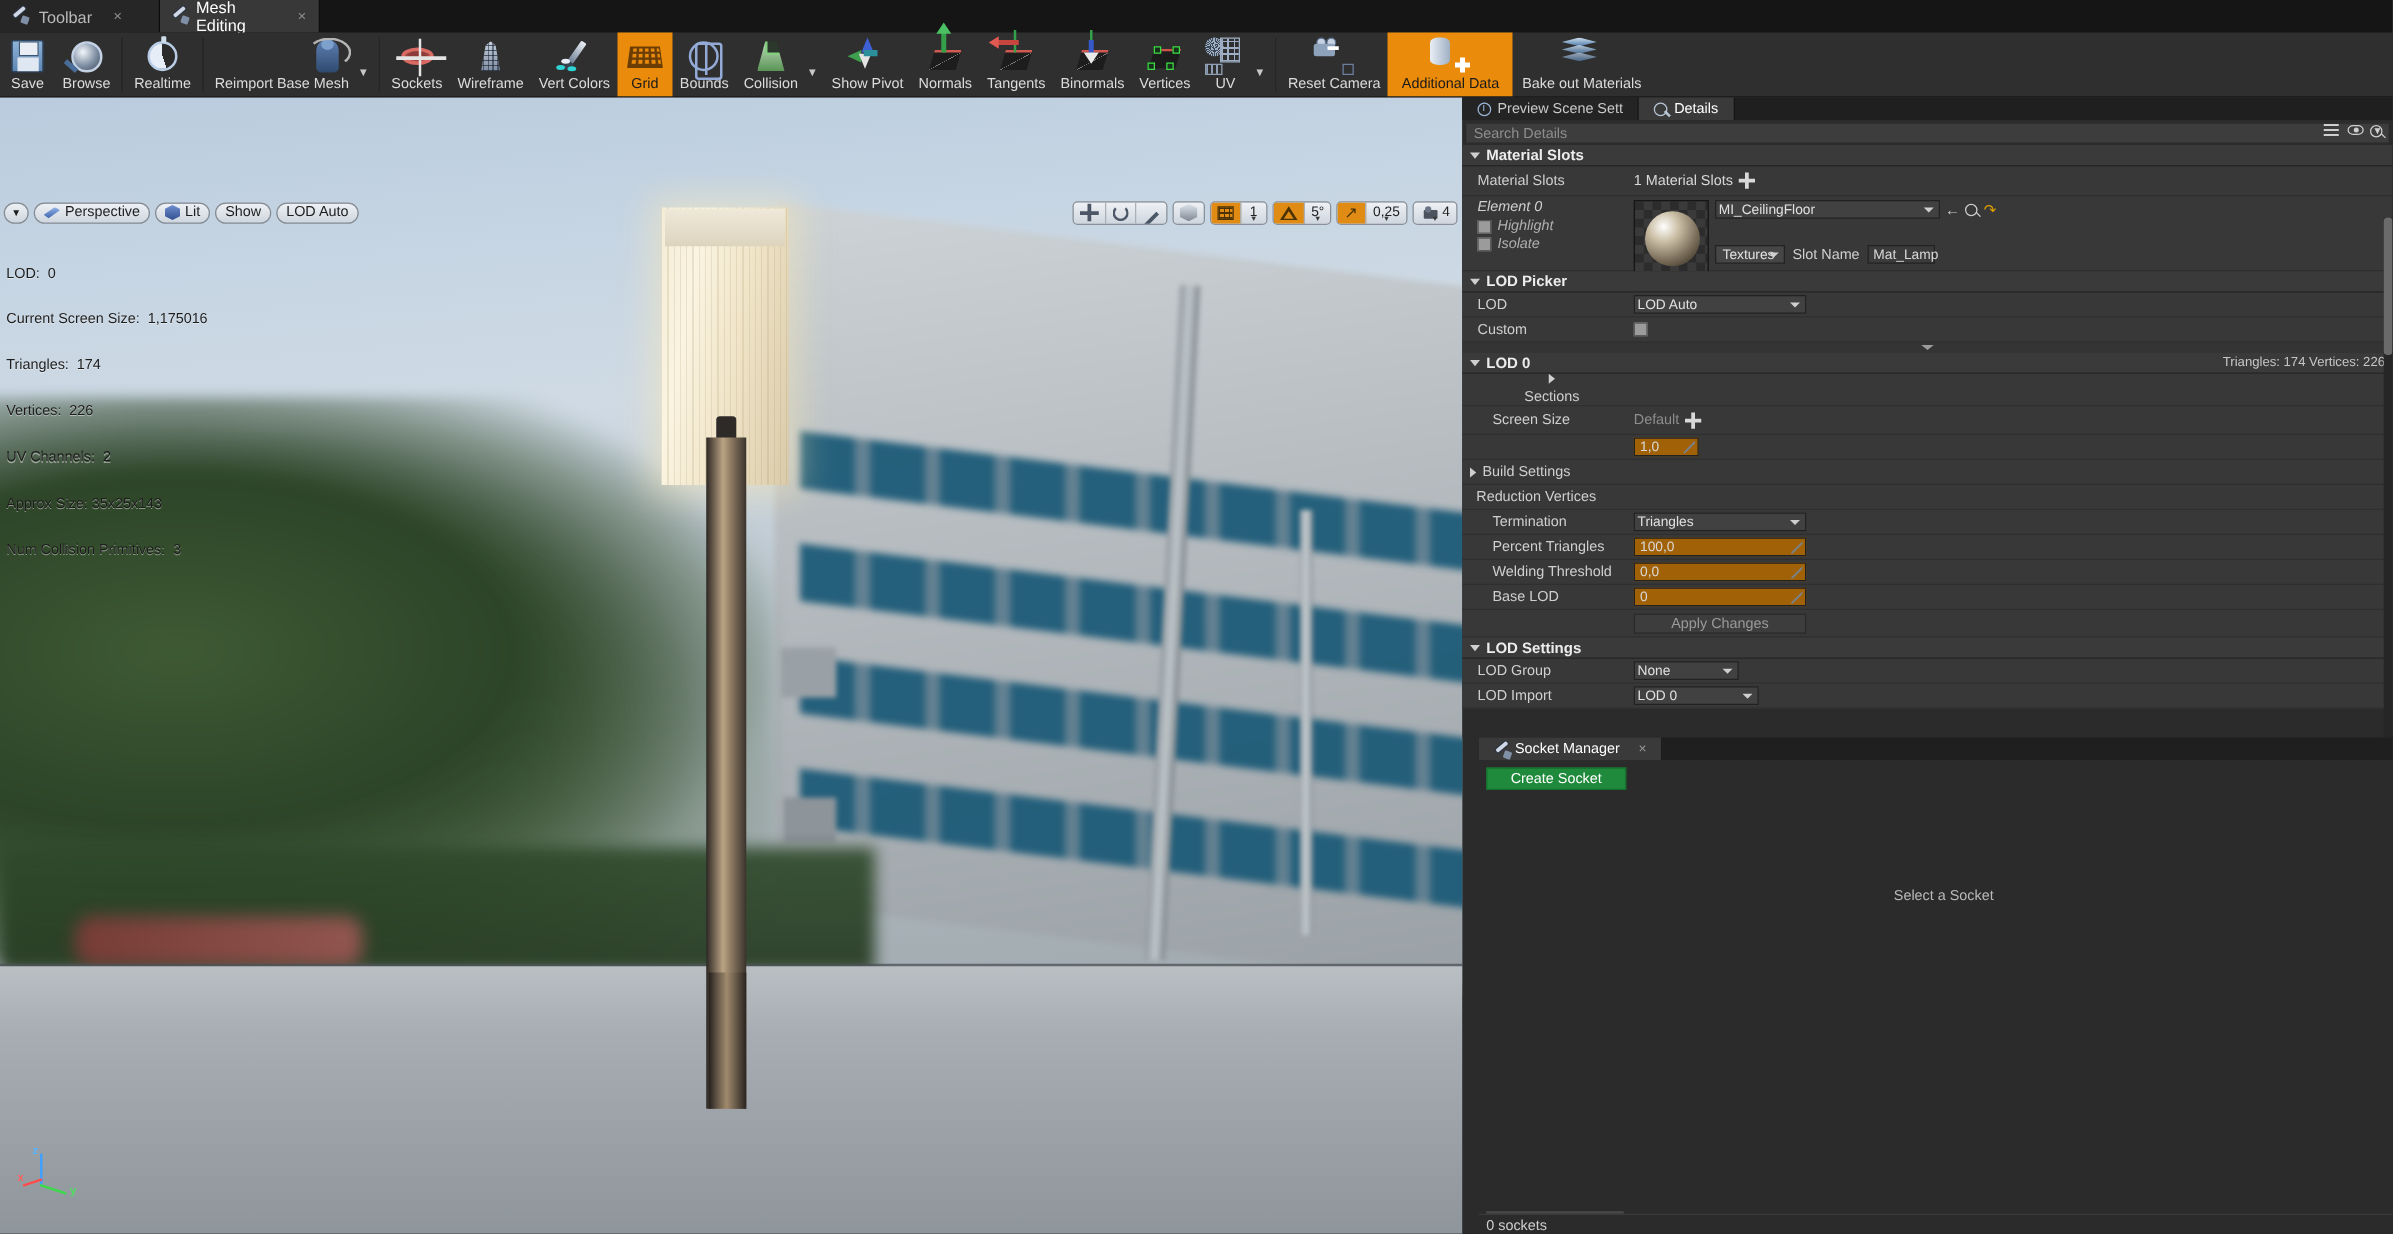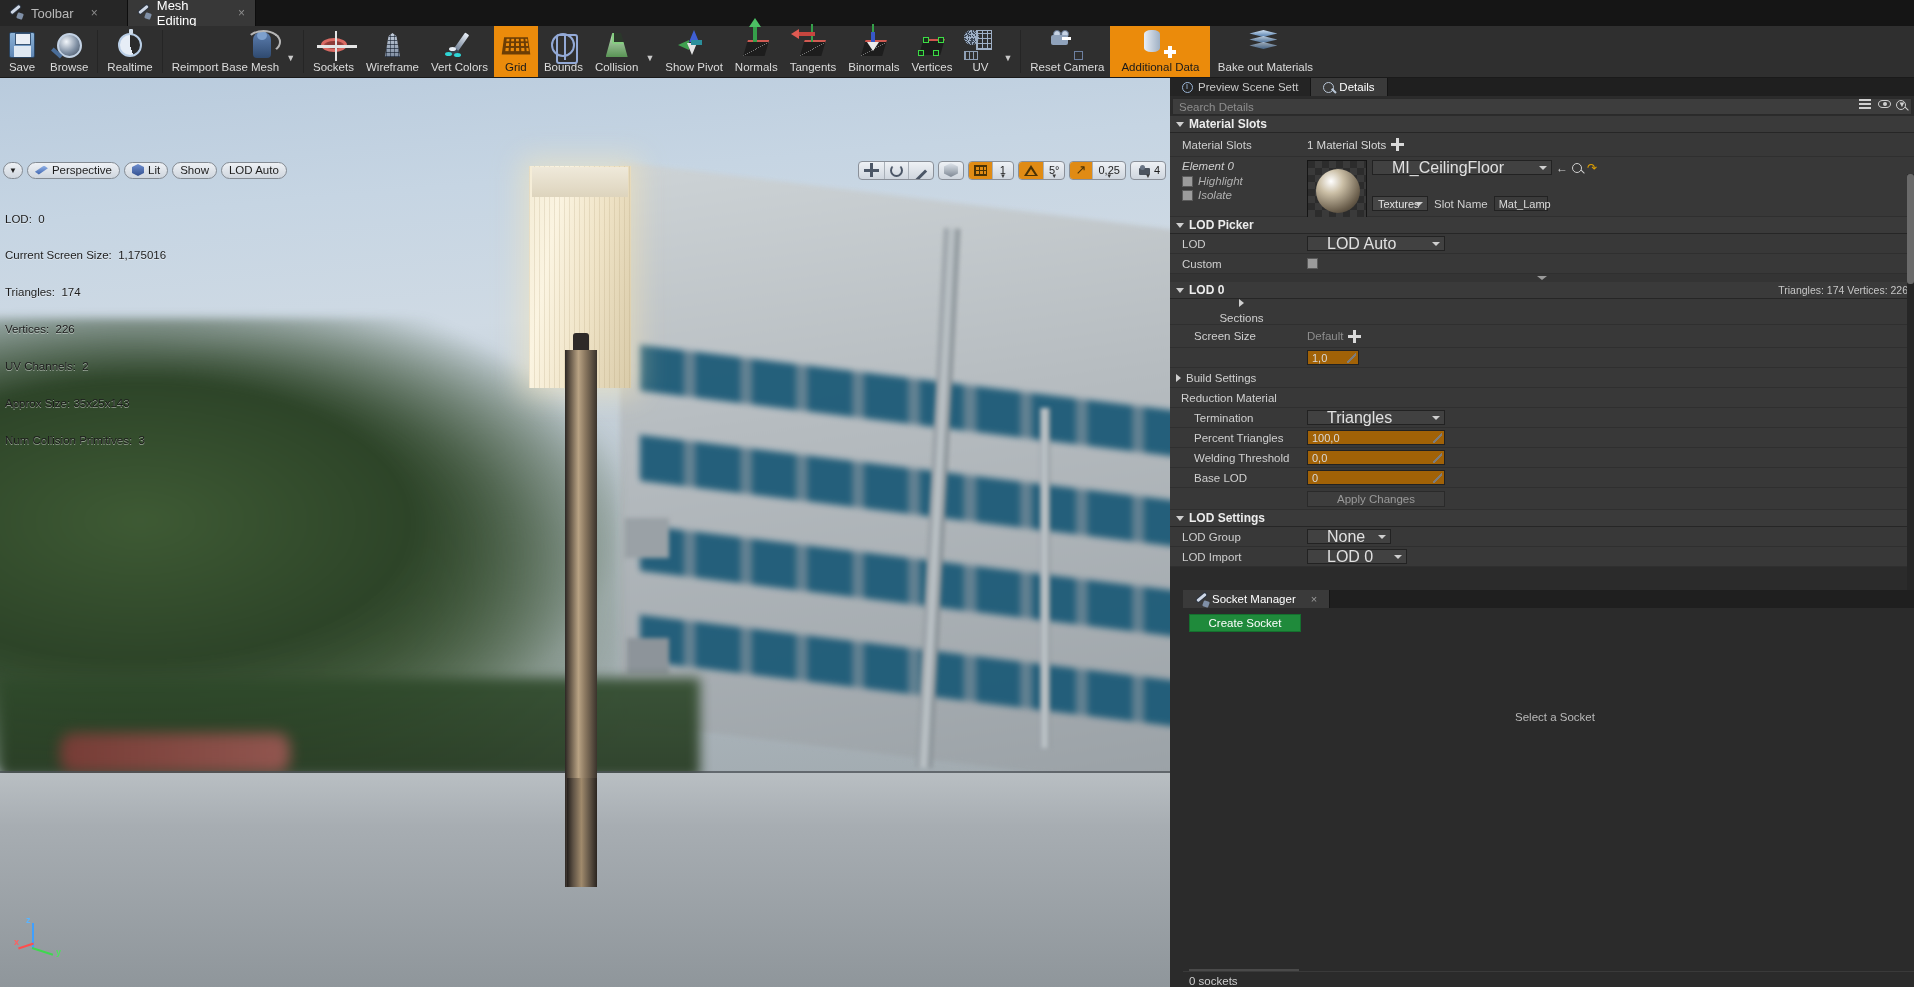--- a/index.html
+++ b/index.html
@@ -274,21 +274,21 @@
      font-size:12px;font-weight:bold;color:#ececec;border-bottom:1px solid #262626;position:relative;}
   .cat .tri{width:0;height:0;border-left:4px solid transparent;border-right:4px solid transparent;border-top:5px solid #cfcfcf;}
   .cat .catright{position:absolute;right:6px;font-size:10.5px;font-weight:normal;color:#c6c6c6;}
 
   .prow{display:flex;align-items:center;min-height:20px;background:#383838;border-bottom:1px solid #2f2f2f;}
   .plbl{width:137px;flex:0 0 137px;padding-left:12px;font-size:11.5px;color:#cfcfcf;}
   .plbl.ind{padding-left:24px;}
   .pval{flex:1;display:flex;align-items:center;gap:5px;padding-right:6px;font-size:11.5px;color:#d8d8d8;}
 
   .combo{height:15px;background:#414141;border:1px solid #222;display:flex;align-items:center;
-     padding:0 16px 0 19px;font-size:16px;color:#e0e0e0;position:relative;}
+     padding:0 16px 0 2px;font-size:11px;color:#e0e0e0;position:relative;}
   .combo::after{content:"";position:absolute;right:4px;top:5px;border-left:4px solid transparent;border-right:4px solid transparent;border-top:4.5px solid #cfcfcf;}
   .numfld{height:15px;background:#a16207;border:1px solid #222;display:flex;align-items:center;
      padding:0 14px 0 4px;font-size:11px;color:#d9d9d9;position:relative;}
   .numfld::after{content:"";position:absolute;right:2px;top:2px;width:9px;height:10px;
      background: linear-gradient(135deg,transparent 45%,#7d7d7d 45%,#7d7d7d 58%,transparent 58%);}
   .ckbox{width:11px;height:11px;background:#9b9b9b;border:1px solid #5a5a5a;display:inline-block;}
   .plusbtn{width:13px;height:13px;position:relative;display:inline-block;}
   .plusbtn::before{content:"";position:absolute;left:5px;top:0;width:3px;height:13px;background:#d9d9d9;}
   .plusbtn::after{content:"";position:absolute;left:0;top:5px;width:13px;height:3px;background:#d9d9d9;}
 
@@ -732,21 +732,21 @@
       <div class="prow">
         <div class="plbl" style="display:flex;align-items:center;gap:5px;padding-left:6px;">
           <span style="width:0;height:0;border-top:4px solid transparent;border-bottom:4px solid transparent;border-left:5px solid #cfcfcf;"></span>
           <span>Build Settings</span>
         </div>
         <div class="pval"></div>
       </div>
       <div class="prow">
         <div class="plbl" style="display:flex;align-items:center;gap:5px;padding-left:6px;">
           <span class="tri"></span>
-          <span>Reduction Material</span>
+          <span>Reduction Vertices</span>
         </div>
         <div class="pval"></div>
       </div>
       <div class="prow">
         <div class="plbl ind">Termination</div>
         <div class="pval">
           <div class="combo" style="width:138px;">
             <span>Triangles</span>
           </div>
         </div>

